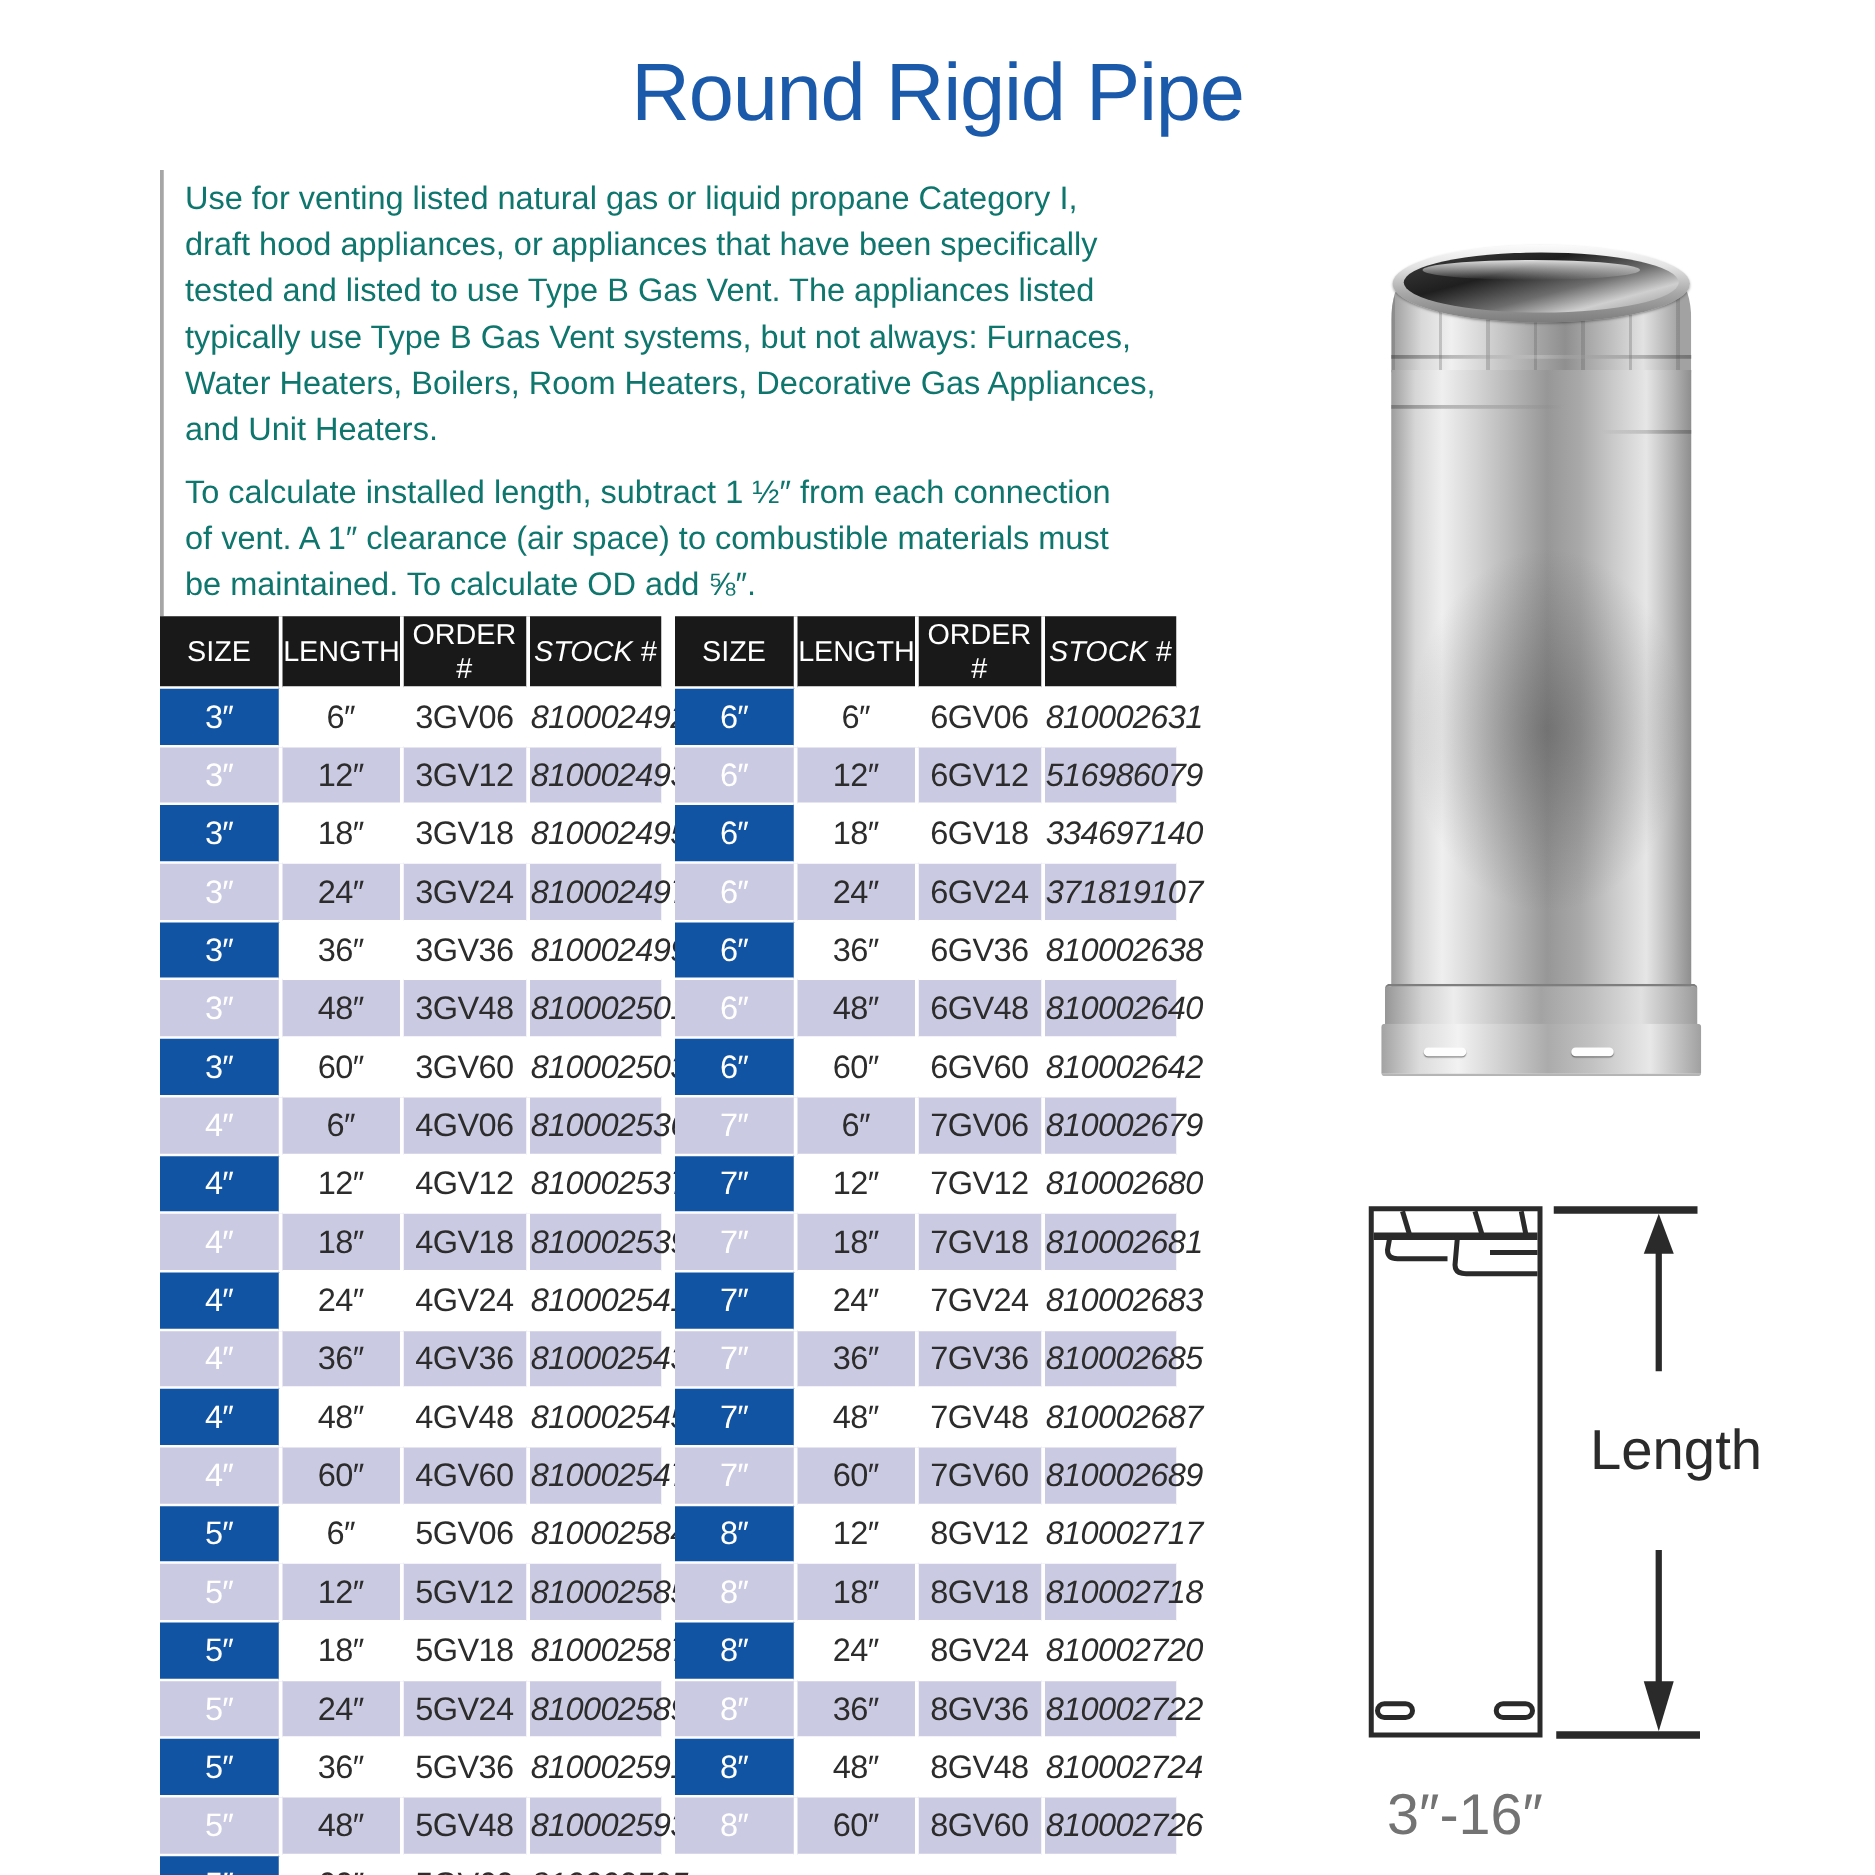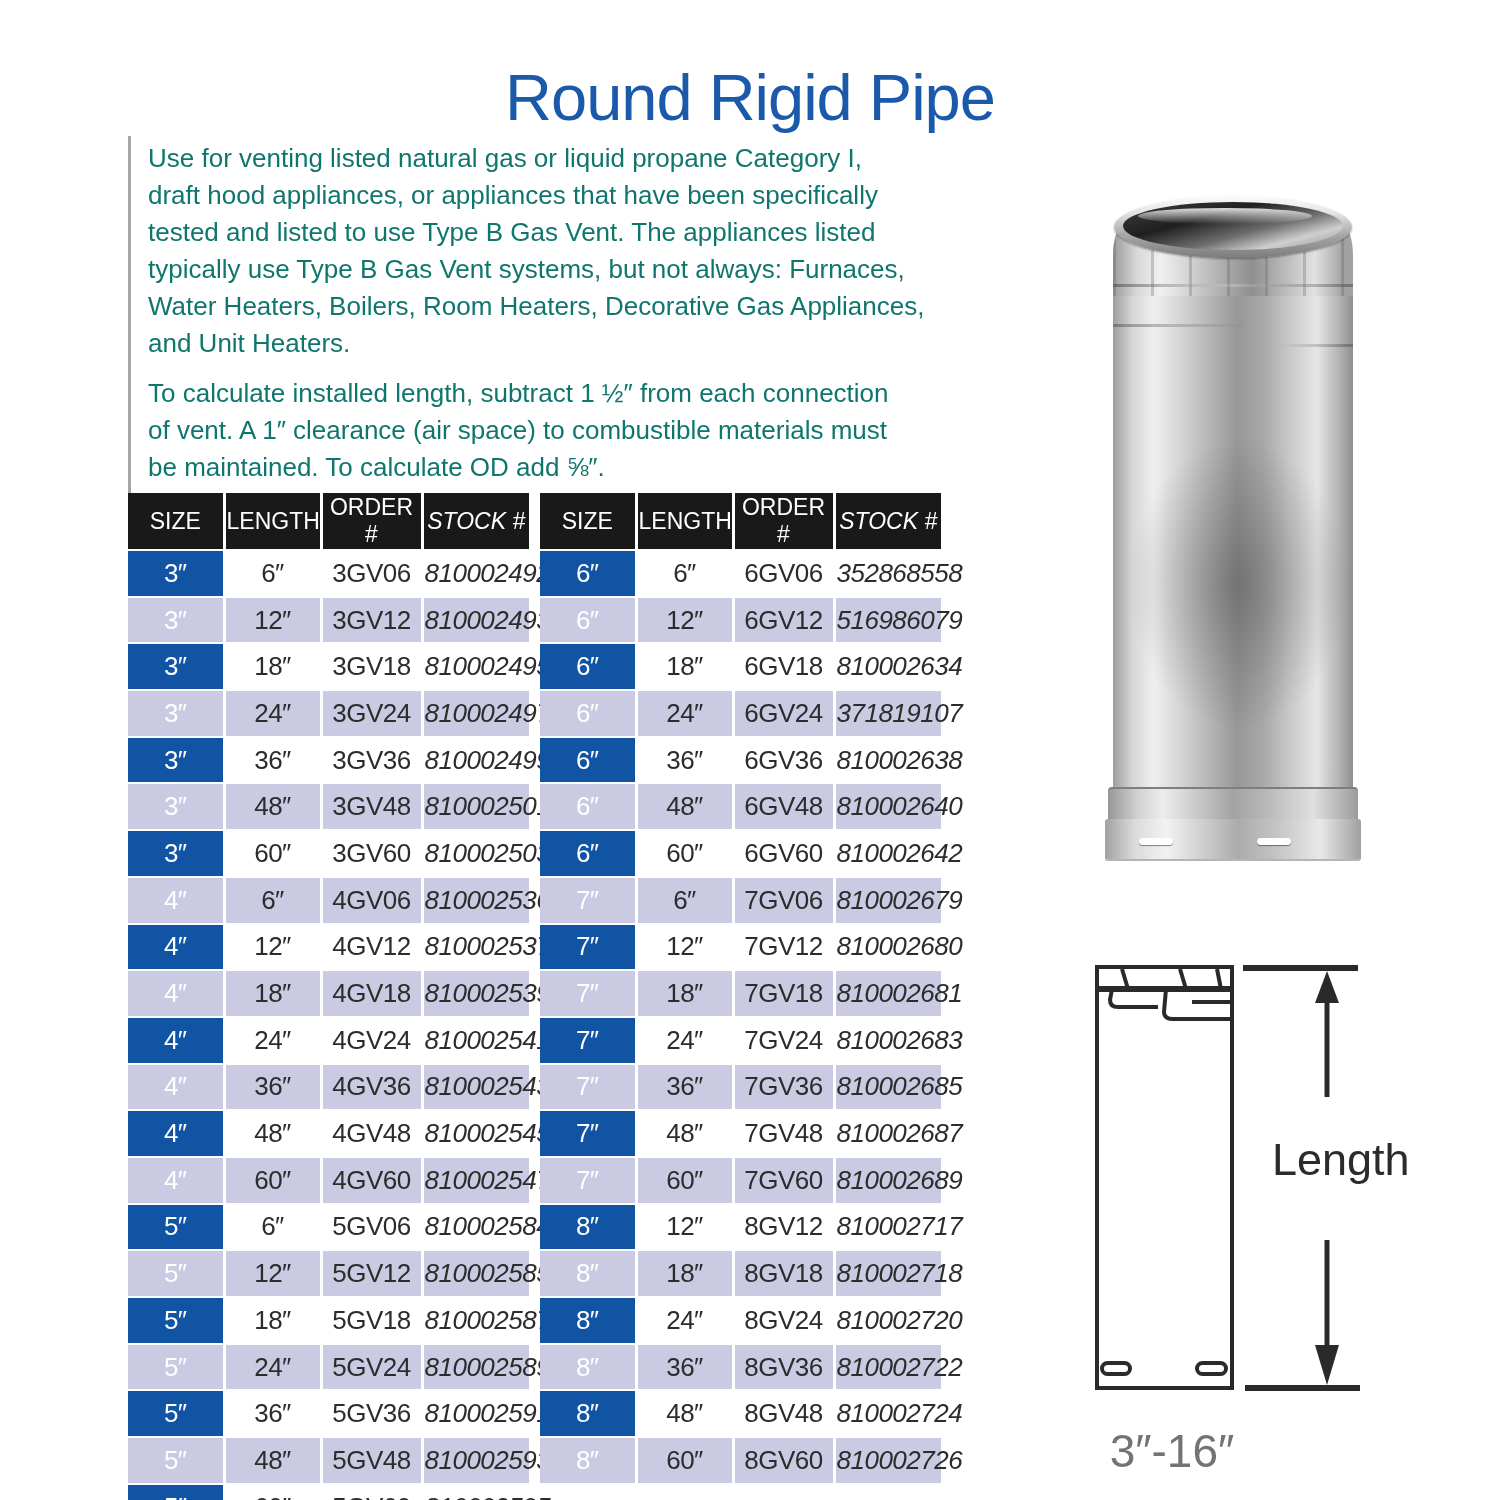--- a/index.html
+++ b/index.html
@@ -1,21 +1,21 @@
 <!DOCTYPE html>
 <html><head>
 <meta charset="utf-8">
 <style>
   html,body{margin:0;padding:0;background:#ffffff;}
   .page{position:relative;width:1500px;height:1500px;background:#ffffff;overflow:hidden;
         font-family:"Liberation Sans", sans-serif;}
 
   
   .title{position:absolute;left:0;top:36px;width:100%;text-align:center;
-         font-size:65px;font-weight:400;color:#1b5aab;letter-spacing:-1px;margin-top:24px;}
+         font-size:65px;font-weight:400;color:#1b5aab;letter-spacing:-1px;}
 
   
   .left-rule{position:absolute;left:128px;top:136px;width:3px;height:357px;background:#a6a6a6;}
   .para{position:absolute;left:148px;width:830px;color:#0f766e;
         font-size:26px;line-height:37px;white-space:pre-line;}
   .para.p1{top:140px;}
   .para.p2{top:375px;}
 
   
   .spec-table{position:absolute;top:493px;border-collapse:collapse;table-layout:fixed;}
@@ -250,33 +250,33 @@
         <th>LENGTH</th>
         <th>ORDER #</th>
         <th>STOCK #</th>
       </tr>
     </thead>
     <tbody>
         <tr>
           <td class="size">6″</td>
           <td>6″</td>
           <td>6GV06</td>
-          <td>352868558</td>
+          <td>810002631</td>
         </tr>
         <tr class="alt">
           <td class="size">6″</td>
           <td>12″</td>
           <td>6GV12</td>
           <td>516986079</td>
         </tr>
         <tr>
           <td class="size">6″</td>
           <td>18″</td>
           <td>6GV18</td>
-          <td>810002634</td>
+          <td>334697140</td>
         </tr>
         <tr class="alt">
           <td class="size">6″</td>
           <td>24″</td>
           <td>6GV24</td>
           <td>371819107</td>
         </tr>
         <tr>
           <td class="size">6″</td>
           <td>36″</td>

